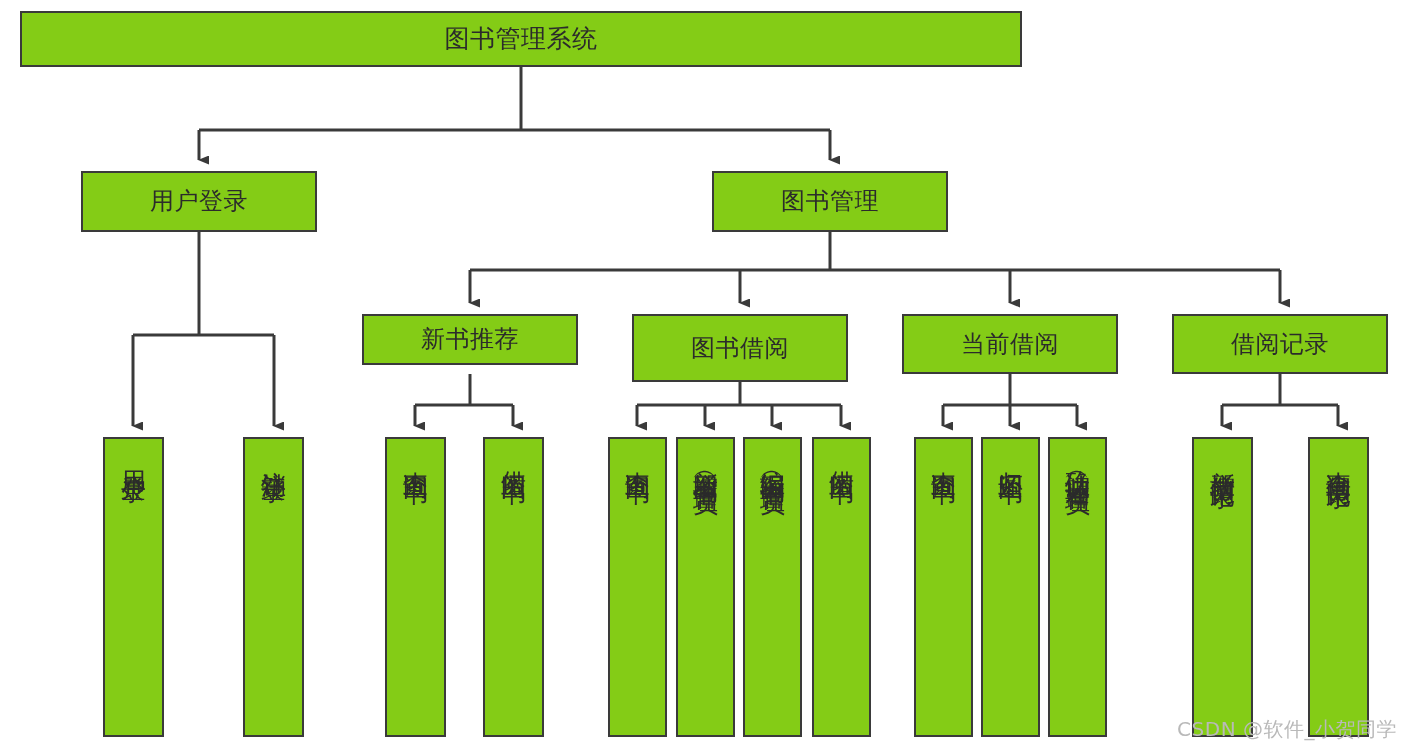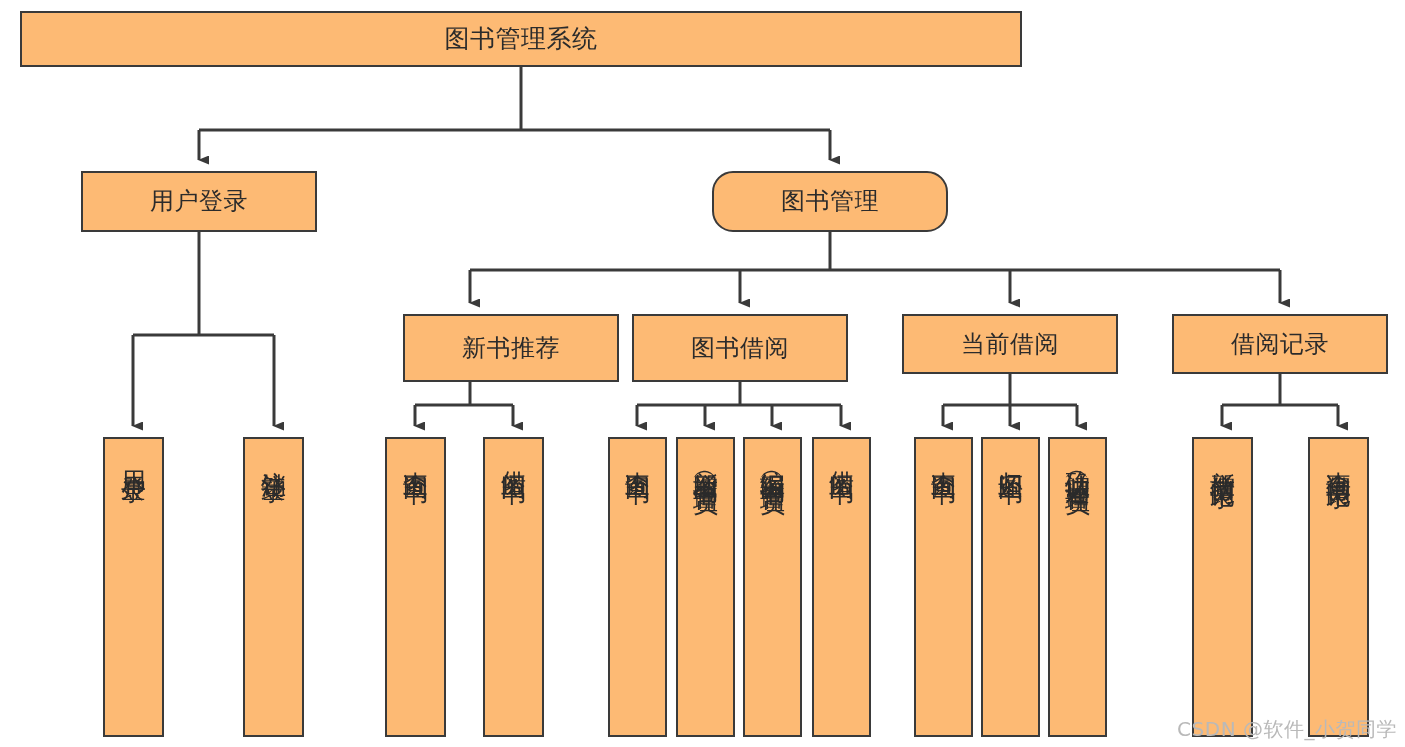--- a/index.html
+++ b/index.html
@@ -9,21 +9,21 @@
     font-family:"DejaVu Sans","Liberation Sans",sans-serif;
     overflow:hidden;
     position:relative;
   }
   #canvas{position:absolute;left:0;top:0;width:1405px;height:747px;}
   svg.edges{position:absolute;left:0;top:0;width:1405px;height:747px;pointer-events:none;}
 
   .node{
     position:absolute;
     box-sizing:border-box;
-    background:#fdba74;
+    background:#84cc16;
     border:2.5px solid #3a3a3a;
     display:flex;
     align-items:center;
     justify-content:center;
     color:#2b2b2b;
     z-index:2;
   }
   .node .lbl{
     display:block;
     text-align:center;
@@ -117,25 +117,25 @@
     </g>
   </svg>
 
   <div class="node root" style="left:20px;top:11px;width:1002px;height:56px;">
     <span class="lbl">图书管理系统</span>
   </div>
 
   <div class="node l2" style="left:81px;top:171px;width:236px;height:61px;">
     <span class="lbl">用户登录</span>
   </div>
-  <div class="node l2" style="left:712px;top:171px;width:236px;height:61px;border-radius:21px;">
+  <div class="node l2" style="left:712px;top:171px;width:236px;height:61px;">
     <span class="lbl">图书管理</span>
   </div>
 
-  <div class="node l3" style="left:362px;top:314px;width:216px;height:68px;margin-left:41px;">
+  <div class="node l3" style="left:362px;top:314px;width:216px;height:51px;">
     <span class="lbl">新书推荐</span>
   </div>
   <div class="node l3" style="left:632px;top:314px;width:216px;height:68px;">
     <span class="lbl">图书借阅</span>
   </div>
   <div class="node l3" style="left:902px;top:314px;width:216px;height:60px;">
     <span class="lbl">当前借阅</span>
   </div>
   <div class="node l3" style="left:1172px;top:314px;width:216px;height:60px;align-items:center;">
     <span class="lbl">借阅记录</span>

